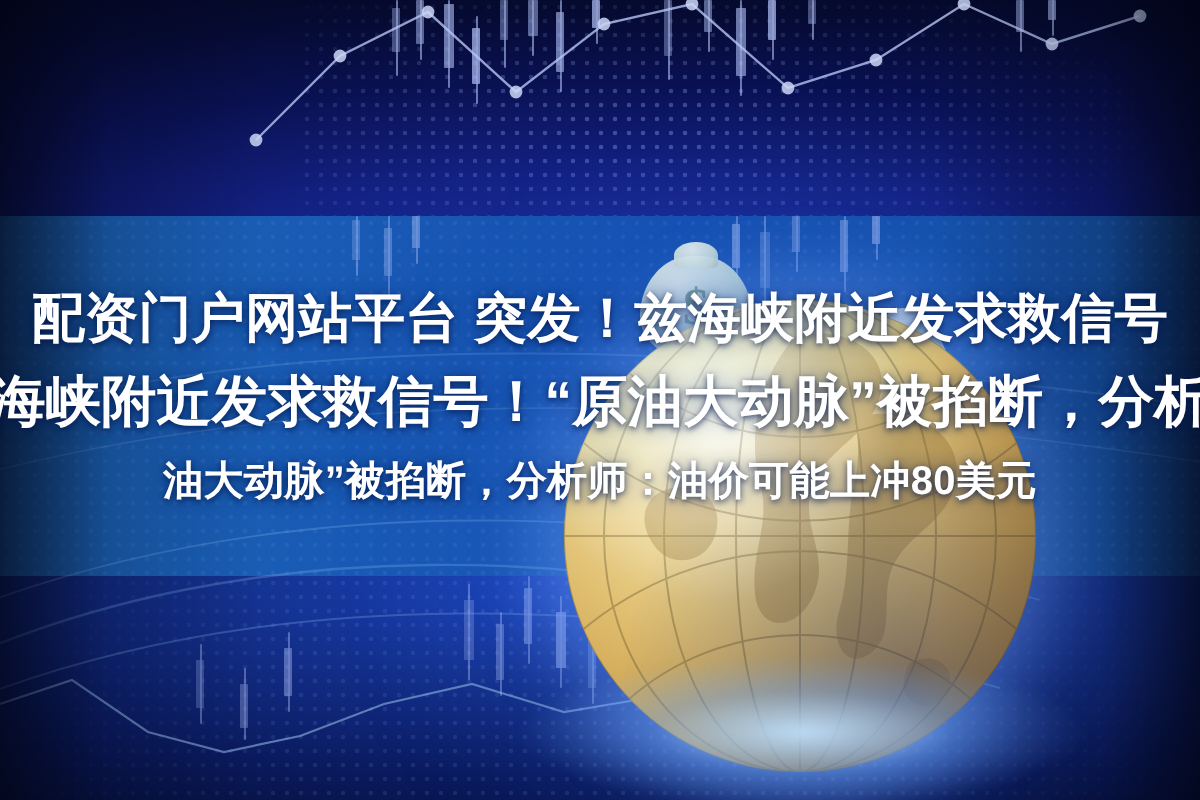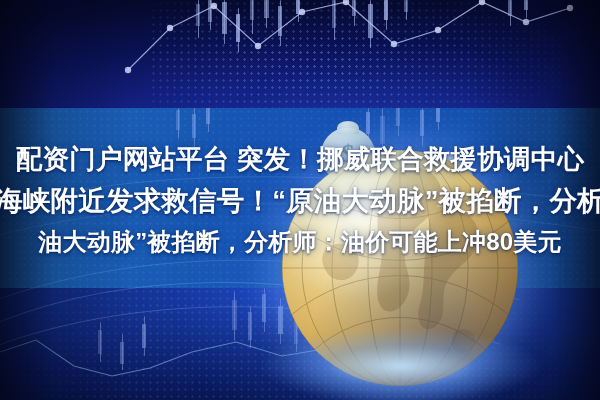--- a/index.html
+++ b/index.html
@@ -123,21 +123,21 @@
     white-space: nowrap;
     color: #ffffff;
     font-weight: 700;
     font-size: 27px;
     line-height: 41px;
     letter-spacing: .2px;
     text-shadow: 0 1px 3px rgba(0,20,70,.75), 0 0 10px rgba(0,30,90,.45);
   }
   .hl-1 { font-size: 26.5px; }
   .hl-2 { font-size: 27.5px; }
-  .hl-3 { font-size: 24px; }
+  .hl-3 { font-size: 20px; }
 </style>
 </head>
 <body>
 
 <div id="stage">
 
   <div class="layer band-top"></div>
   <div class="layer band-mid"></div>
   <div class="layer band-bottom"></div>
 
@@ -298,18 +298,18 @@
         </g>
       </svg>
     </div>
     <div class="globe-shade"></div>
     <div class="globe-glow"></div>
   </div>
 
   <div class="layer vignette"></div>
 
   <div class="headline">
-    <div class="hl-line hl-1">配资门户网站平台 突发！挪威联合救援协调中心</div>
+    <div class="hl-line hl-1">配资门户网站平台 突发！兹海峡附近发求救信号</div>
     <div class="hl-line hl-2">兹海峡附近发求救信号！“原油大动脉”被掐断，分析师</div>
     <div class="hl-line hl-3">油大动脉”被掐断，分析师：油价可能上冲80美元</div>
   </div>
 
 </div>
 
 </body></html>

